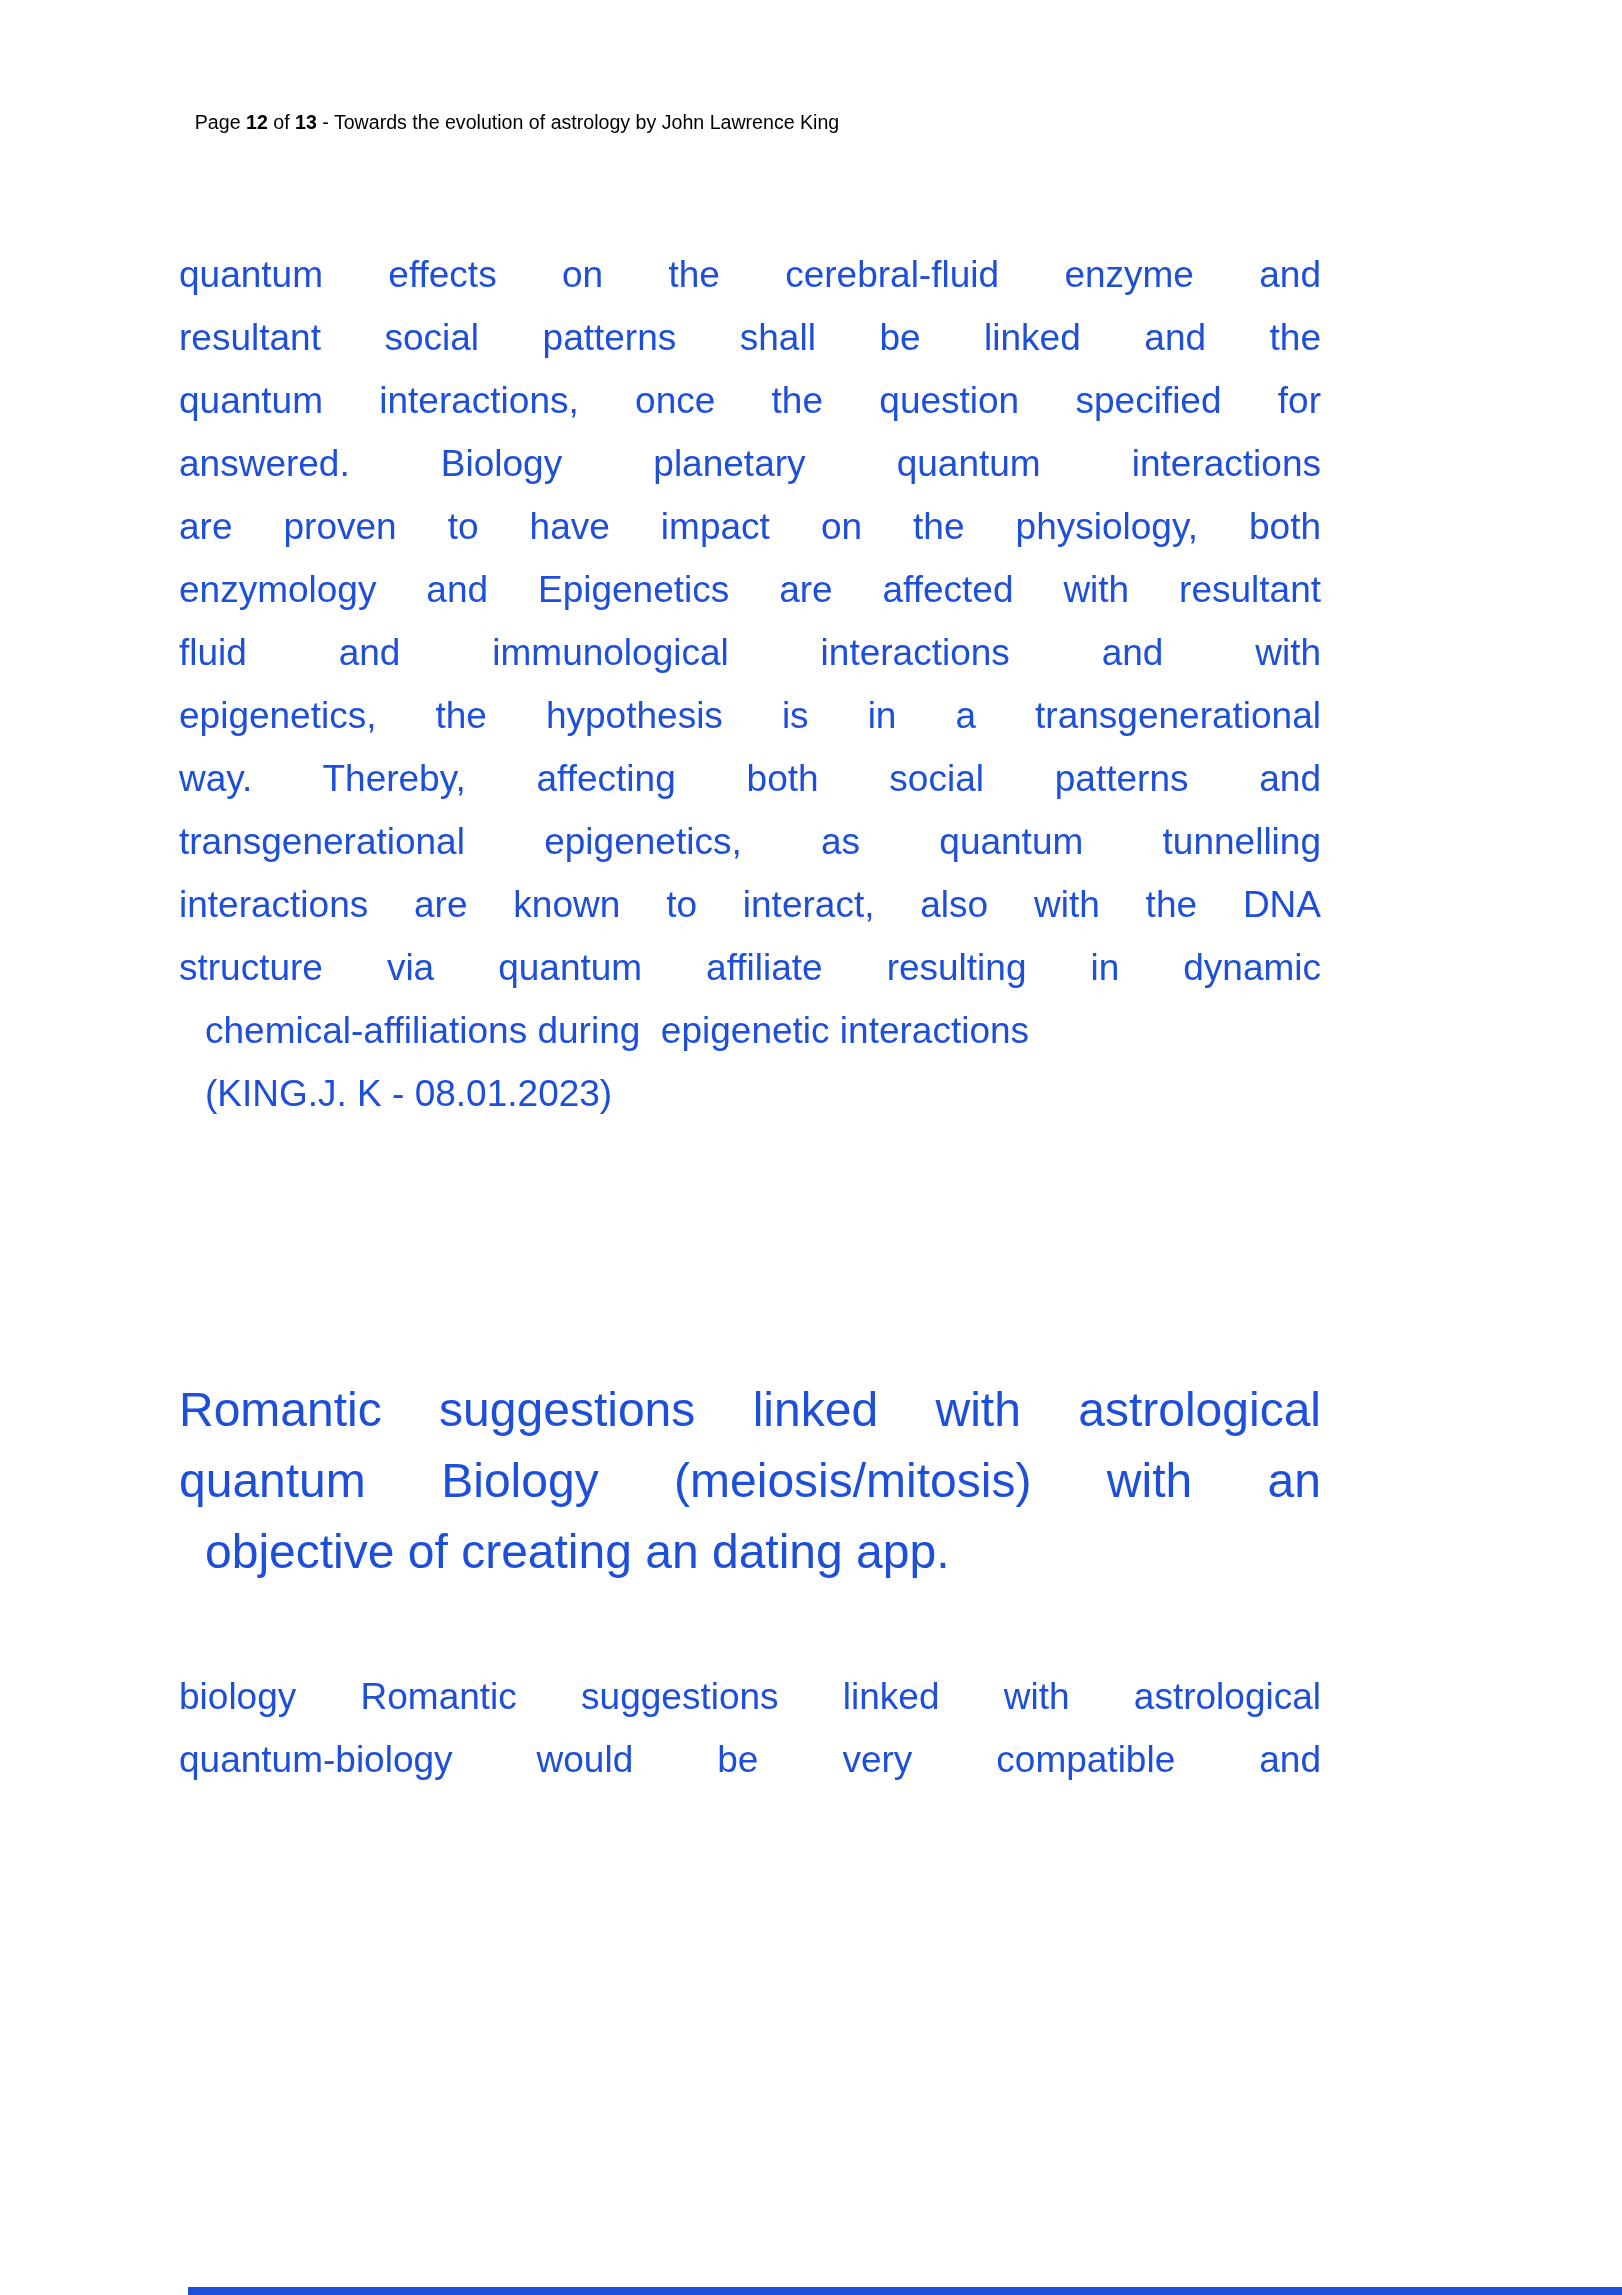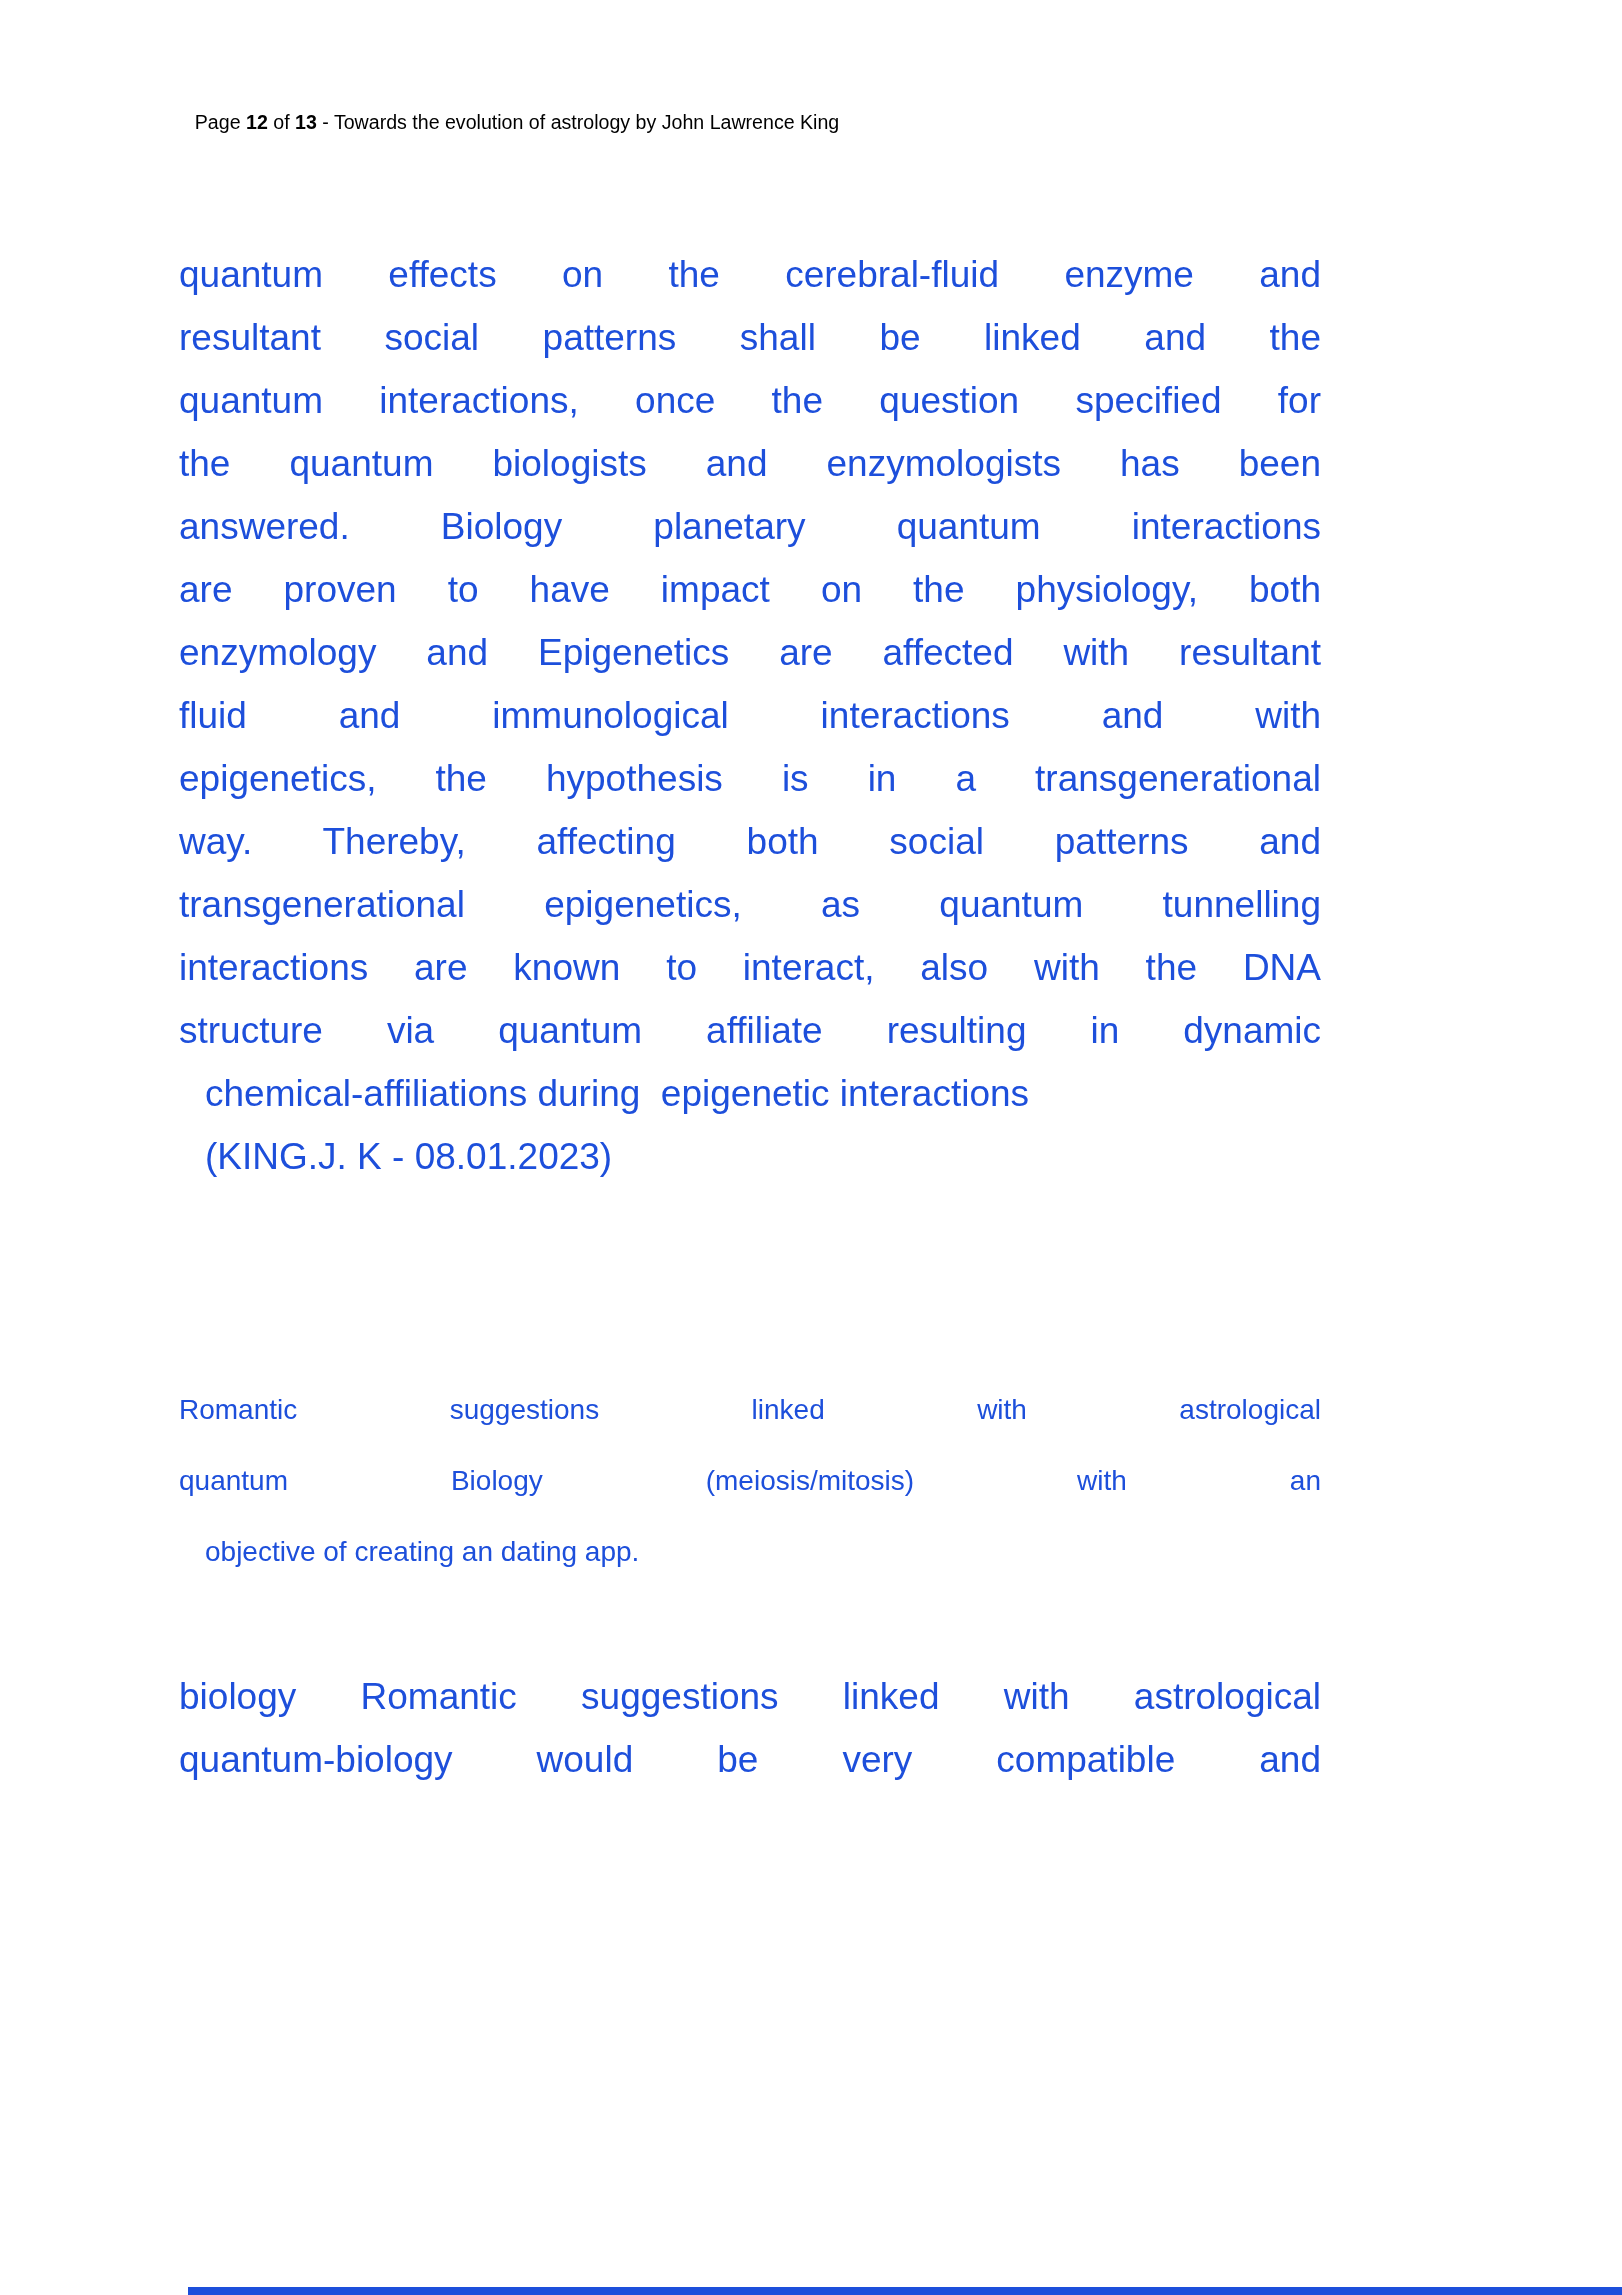--- a/index.html
+++ b/index.html
@@ -17,21 +17,21 @@
     left:173px;
     top:85px;
     font-size:19.6px;
     line-height:25px;
     color:var(--header-text,#000000);
     white-space:pre-wrap;
   }
   .header b{font-weight:bold;}
   .textblock{position:absolute;left:179px;width:1142px;color:var(--text-blue,#1d4fdb);}
   .body-par{top:243px;font-size:37px;line-height:63px;}
-  .heading{top:1374px;font-size:28px;line-height:71px;}
+  .heading{top:1374px;font-size:48px;line-height:71px;}
   .closing{top:1665px;font-size:37px;line-height:63px;}
   .line{white-space:pre-wrap;}
   .line.just{text-align:justify;text-align-last:justify;}
   .line.nat{text-align:left;text-align-last:left;margin-left:26px;}
   .bottom-bar{
     position:absolute;
     left:188px;
     right:0;
     bottom:0;
     height:8.5px;
@@ -44,21 +44,20 @@
 <div class="page">
 
   <div class="header">
     <span>Page </span><b>12</b><span> of </span><b>13</b><span> - Towards the evolution of astrology by John Lawrence King</span>
   </div>
 
   <div class="textblock body-par">
       <div class="line just">quantum effects on the cerebral-fluid enzyme and</div>
       <div class="line just">resultant social patterns shall be linked and the</div>
       <div class="line just">quantum interactions, once the question specified for</div>
-      <div class="line just">the quantum biologists and enzymologists has been</div>
       <div class="line just">answered. Biology planetary quantum interactions</div>
       <div class="line just">are proven to have impact on the physiology, both</div>
       <div class="line just">enzymology and Epigenetics are affected with resultant</div>
       <div class="line just">fluid and immunological interactions and with</div>
       <div class="line just">epigenetics, the hypothesis is in a transgenerational</div>
       <div class="line just">way. Thereby, affecting both social patterns and</div>
       <div class="line just">transgenerational epigenetics, as quantum tunnelling</div>
       <div class="line just">interactions are known to interact, also with the DNA</div>
       <div class="line just">structure via quantum affiliate resulting in dynamic</div>
       <div class="line nat">chemical-affiliations during  epigenetic interactions</div>

